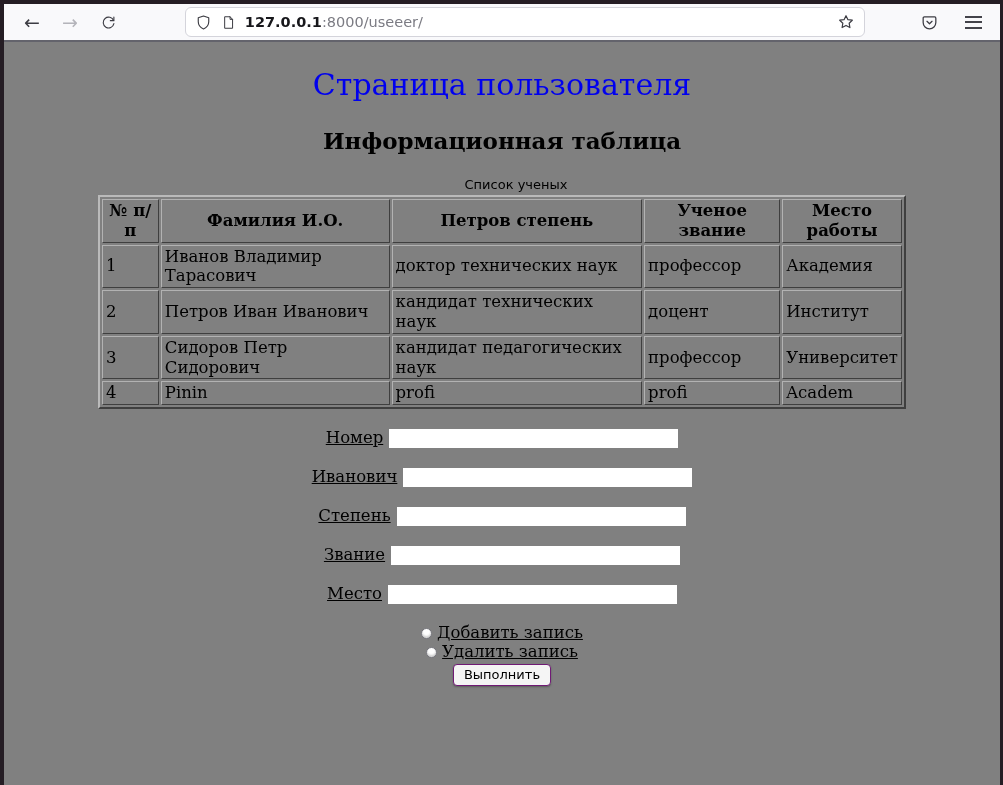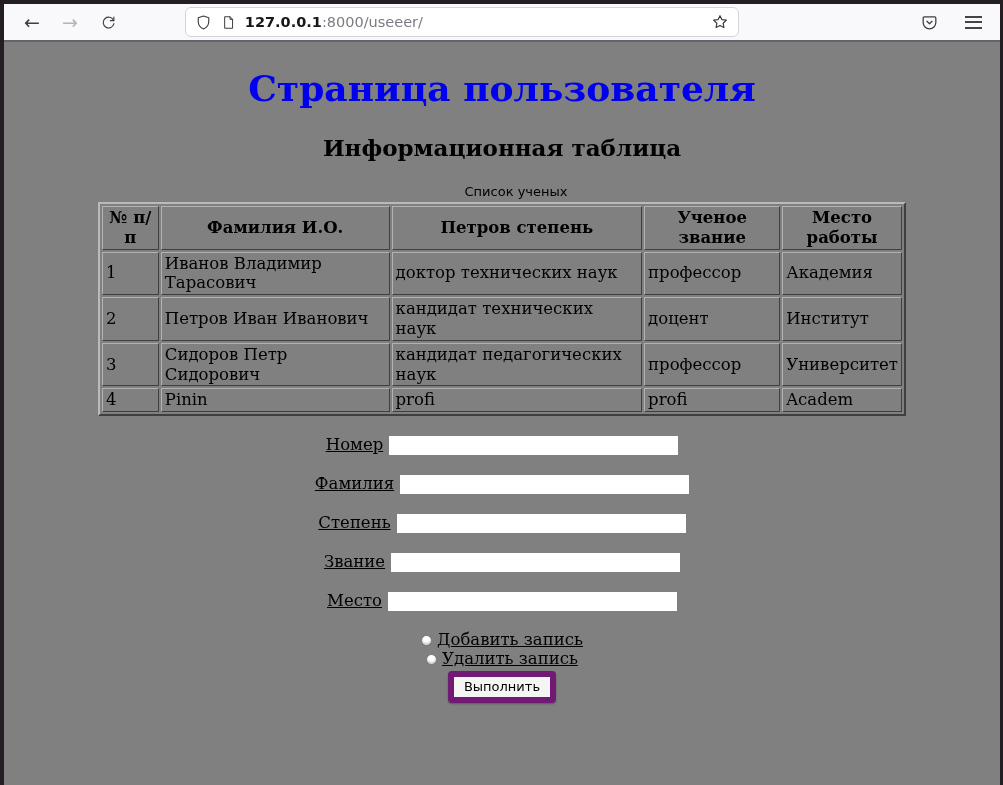--- a/index.html
+++ b/index.html
@@ -20,35 +20,35 @@
     padding:0 10px;
   }
   .nav { display:flex; align-items:center; gap:22px; margin-left:10px;
          font-family:"DejaVu Sans", sans-serif; }
   .navbtn { border:none; background:transparent; padding:0; cursor:pointer;
             font-size:19px; line-height:1; color:#3c3c43; font-family:"DejaVu Sans", sans-serif; }
   .navbtn.disabled { color:#b4b4ba; }
   .reload-svg { display:block; }
   .urlbar {
     display:flex; align-items:center;
-    width:554px; height:30px; margin-left:68px;
+    width:680px; height:30px; margin-left:68px;
     background:#ffffff; border:1px solid #d4d4db; border-radius:6px;
     padding:0 9px; gap:9px;
   }
   .url { flex:1; font-family:"DejaVu Sans", sans-serif; font-size:14.5px;
          color:#7b7b83; white-space:nowrap; overflow:hidden; }
   .url b { color:#17171b; }
   .chrome-right { display:flex; align-items:center; gap:26px; margin-left:auto; margin-right:8px; }
   .iconbtn { border:none; background:transparent; padding:0; cursor:pointer; display:flex; }
   .icon-stroke { stroke:#3c3c43; fill:none; stroke-width:1.6; stroke-linejoin:round; stroke-linecap:round; }
   .burger { display:flex; flex-direction:column; gap:3.5px; }
   .burger span { display:block; width:17px; height:2px; background:#43434a; }
   
   .page { flex:1; text-align:center; color:#000000; overflow:hidden; }
-  h1.ptitle { color:#0000ee; font-size:36px; font-weight:bold; margin:25px 0 4px; }
+  h1.ptitle { color:#0000ee; font-size:30px; font-weight:normal; margin:25px 0 4px; }
   h2.psub   { color:#000000; font-size:23px; font-weight:bold; margin:25px 0 0; }
   .tcaption { font-family:"DejaVu Sans", sans-serif; font-size:13px; margin:23px 0 3px;padding-left:28px; }
   table.scitable {
     margin:0 auto; width:808px;
     border-collapse:separate; border-spacing:2px;
     border:2px solid; border-color:#bababa #3f3f3f #3f3f3f #bababa;
   }
   table.scitable th, table.scitable td {
     border:1px solid; border-color:#b2b2b2 #3f3f3f #3f3f3f #b2b2b2;
     font-size:16.5px; padding:1px 3px; line-height:1.2;
@@ -69,21 +69,21 @@
   .radio-row input[type=radio] {
     appearance:none; -webkit-appearance:none;
     width:11px; height:11px; border-radius:50%;
     background:#ffffff; border:1px solid #73737a;
     box-shadow:inset 0 -2px 2px rgba(0,0,0,.18);
     margin:0 5px 0 0; vertical-align:-1px;
   }
   .runbtn {
     margin-top:3px;
     font:13px "DejaVu Sans", sans-serif; color:#000;
-    background:#f5f5f5; border:6px solid #701a75; border-radius:4px;
+    background:#f5f5f5; border:1px solid #701a75; border-radius:4px;
     padding:2px 10px 3px; box-shadow:0 1px 2px rgba(0,0,0,.3);
     cursor:pointer;
   }
   .loginlink { margin-top:19px; }
   .loginlink a { color:#551a8b; font-size:16.5px; }
 </style>
 </head>
 <body>
 
 <div class="window">
@@ -179,21 +179,21 @@
           <td>Academ</td>
         </tr>
       </tbody>
     </table>
 
     <div class="uform">
       <div class="frow">
         <label>Номер</label><input type="text" style="">
       </div>
       <div class="frow">
-        <label>Фамилия</label><input type="text" style="">
+        <label>Иванович</label><input type="text" style="">
       </div>
       <div class="frow">
         <label>Степень</label><input type="text" style="">
       </div>
       <div class="frow">
         <label>Звание</label><input type="text" style="">
       </div>
       <div class="frow">
         <label>Место</label><input type="text" style="">
       </div>

